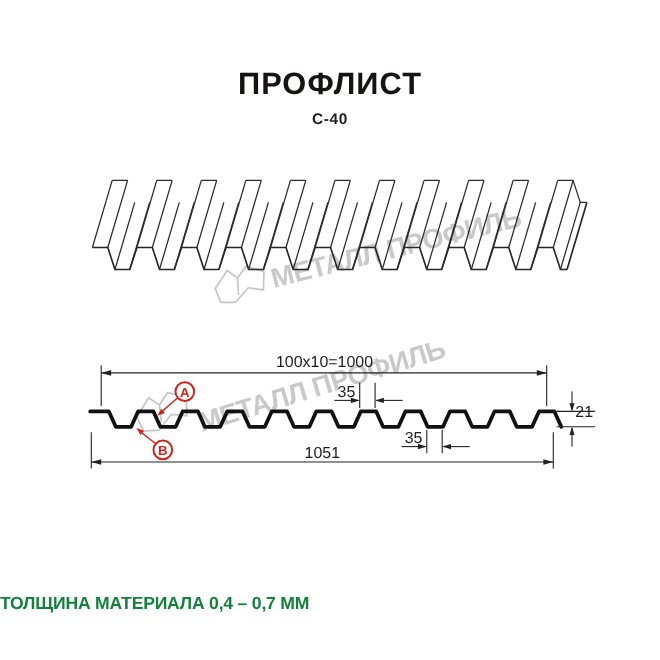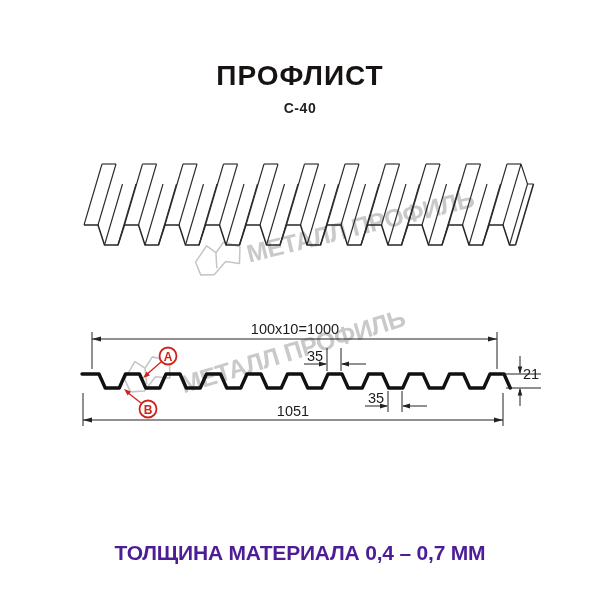--- a/index.html
+++ b/index.html
@@ -4,22 +4,22 @@
 <style>
   html,body{margin:0;padding:0;background:#fff;}
   #page{position:relative;width:600px;height:600px;background:#ffffff;overflow:hidden;
         font-family:"Liberation Sans",sans-serif;margin-top:12px;}
   
   #title{position:absolute;left:0;top:48px;width:600px;text-align:center;
          font-size:28px;font-weight:700;letter-spacing:1px;color:#171312;z-index:3;}
   #subtitle{position:absolute;left:0;top:88px;width:600px;text-align:center;
             font-size:14px;font-weight:700;letter-spacing:0.6px;color:#1d1d1d;z-index:3;}
   
-  #footer-note{position:absolute;left:0;top:529px;width:600px;text-align:center;
-               font-size:21px;font-weight:700;letter-spacing:-0.2px;color:#4c1d95;z-index:3;}
+  #footer-note{position:absolute;left:0;top:529px;width:600px;
+               font-size:16px;font-weight:700;letter-spacing:-0.2px;color:#15803d;z-index:3;}
   
   .wm-text{position:absolute;white-space:nowrap;font-weight:700;font-size:25px;
            letter-spacing:-0.5px;line-height:30px;color:#c9c9c9;z-index:1;}
   .wm-logo{position:absolute;z-index:1;}
   .wm-logo path{fill:none;stroke:#c6c6c6;stroke-width:3;stroke-linejoin:round;}
   #wm1-text{left:247px;top:227px;transform:rotate(-14deg);transform-origin:0 50%;}
   #wm1-logo{left:193px;top:228px;width:52px;height:38px;transform:rotate(-9deg);}
   #wm2-text{left:181px;top:358px;transform:rotate(-17deg);transform-origin:0 50%;}
   #wm2-logo{left:122px;top:341px;width:53px;height:43px;transform:rotate(-12deg);}
   

